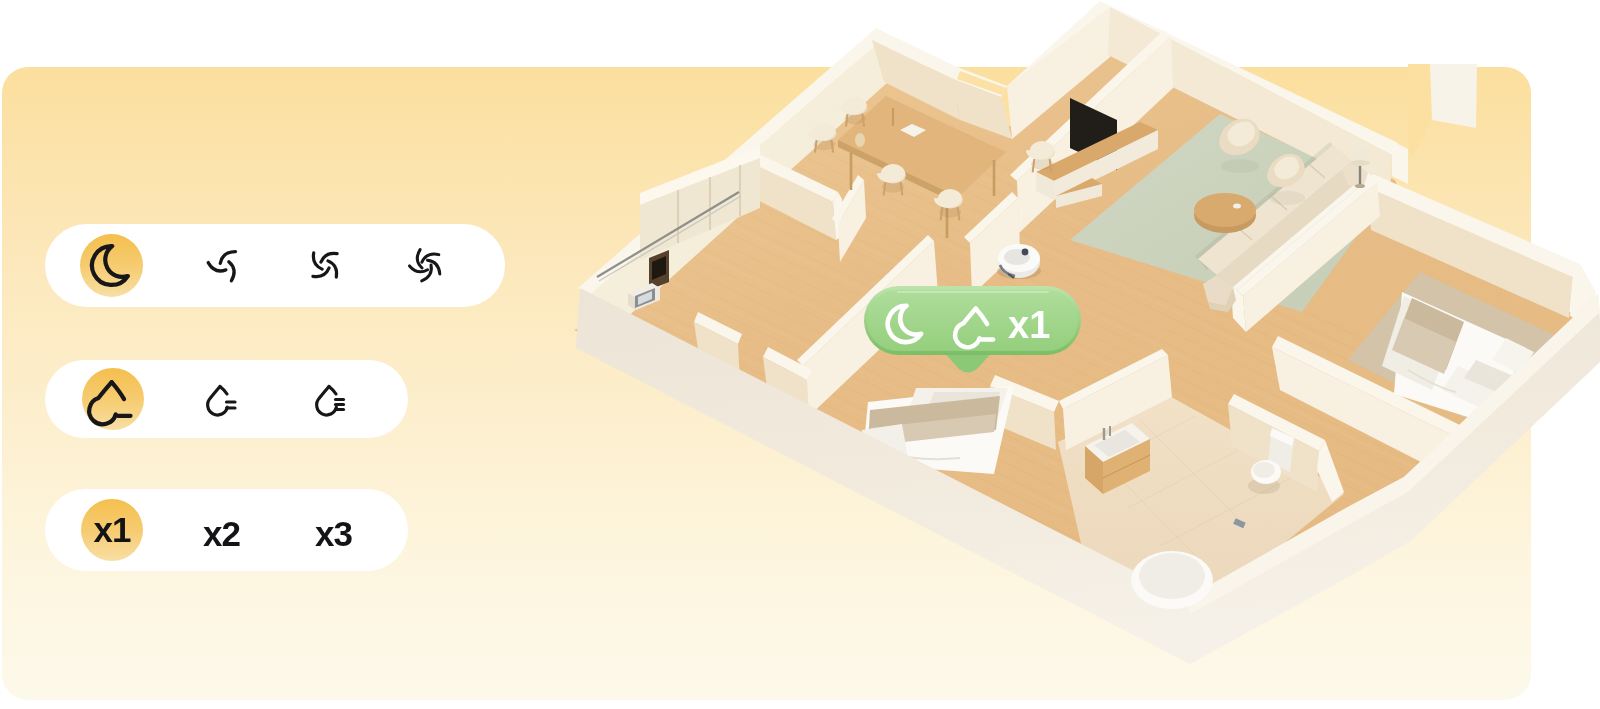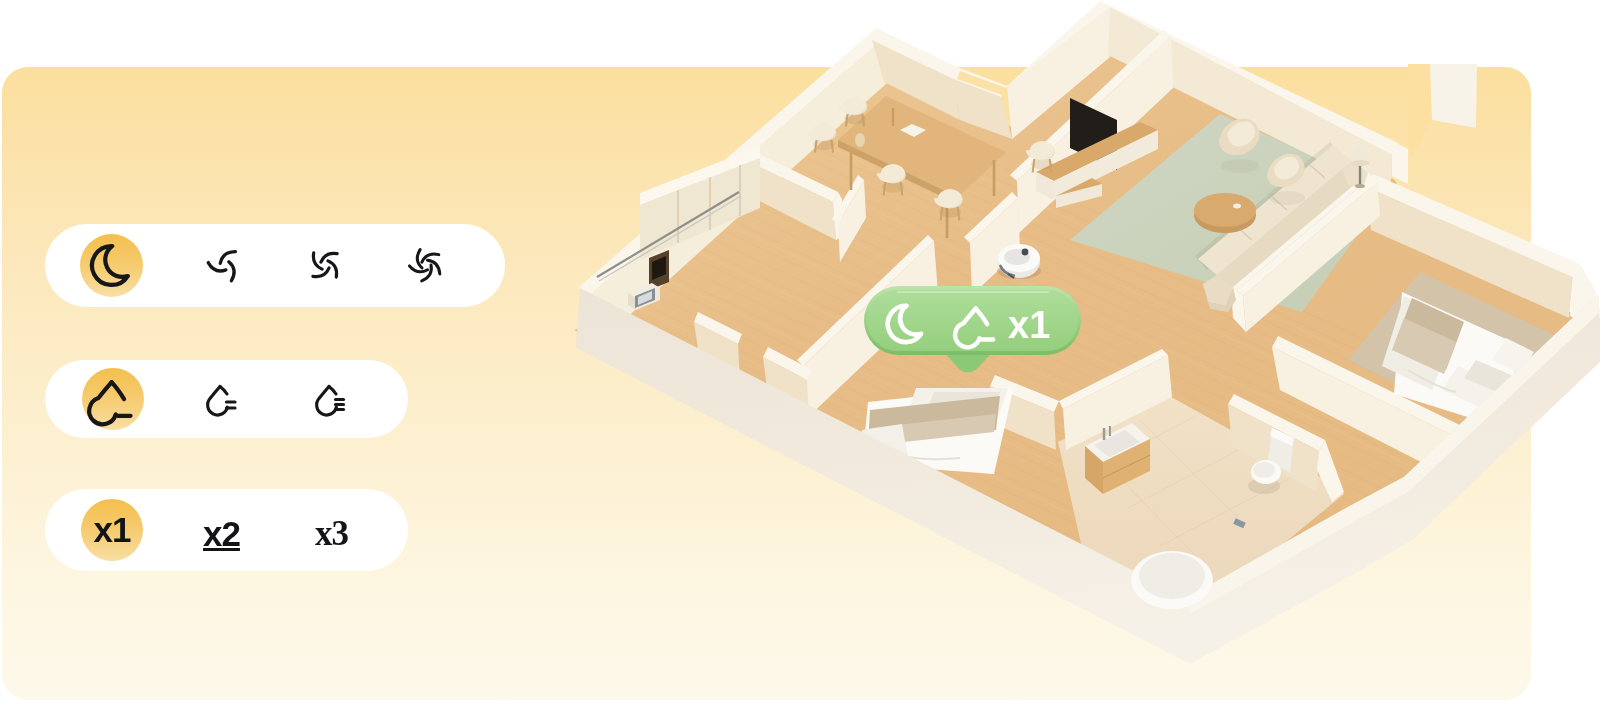--- a/index.html
+++ b/index.html
@@ -463,16 +463,16 @@
       </svg>
     </div>
 </div>
 
 <div class="pill" style="left:45px;top:489px;width:363px;height:82px;">
 
   <div class="selcirc" style="position:absolute;left:36px;top:10px;width:62px;height:62px;">
       <span class="xt">x1</span>
     </div>
 
-  <span class="xt" style="position:absolute;left:158px;top:25px;text-decoration:underline;">x2</span>
-
-  <span class="xt" style="position:absolute;left:270px;top:25px;font-family:Liberation Serif, serif;">x3</span>
+  <span class="xt" style="position:absolute;left:158px;top:25px;">x2</span>
+
+  <span class="xt" style="position:absolute;left:270px;top:25px;">x3</span>
 </div>
 
 </body></html>

